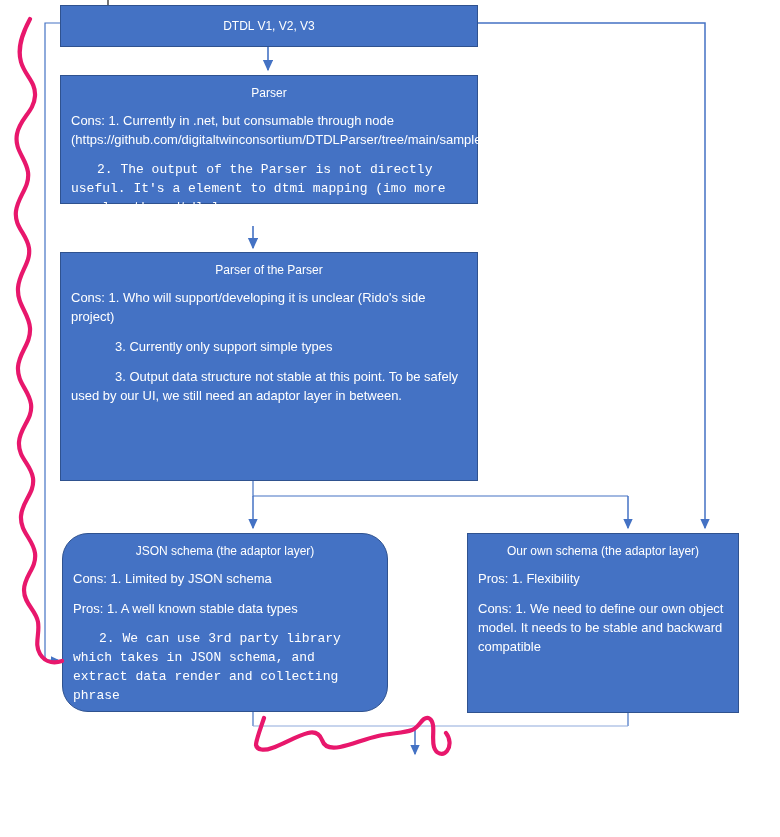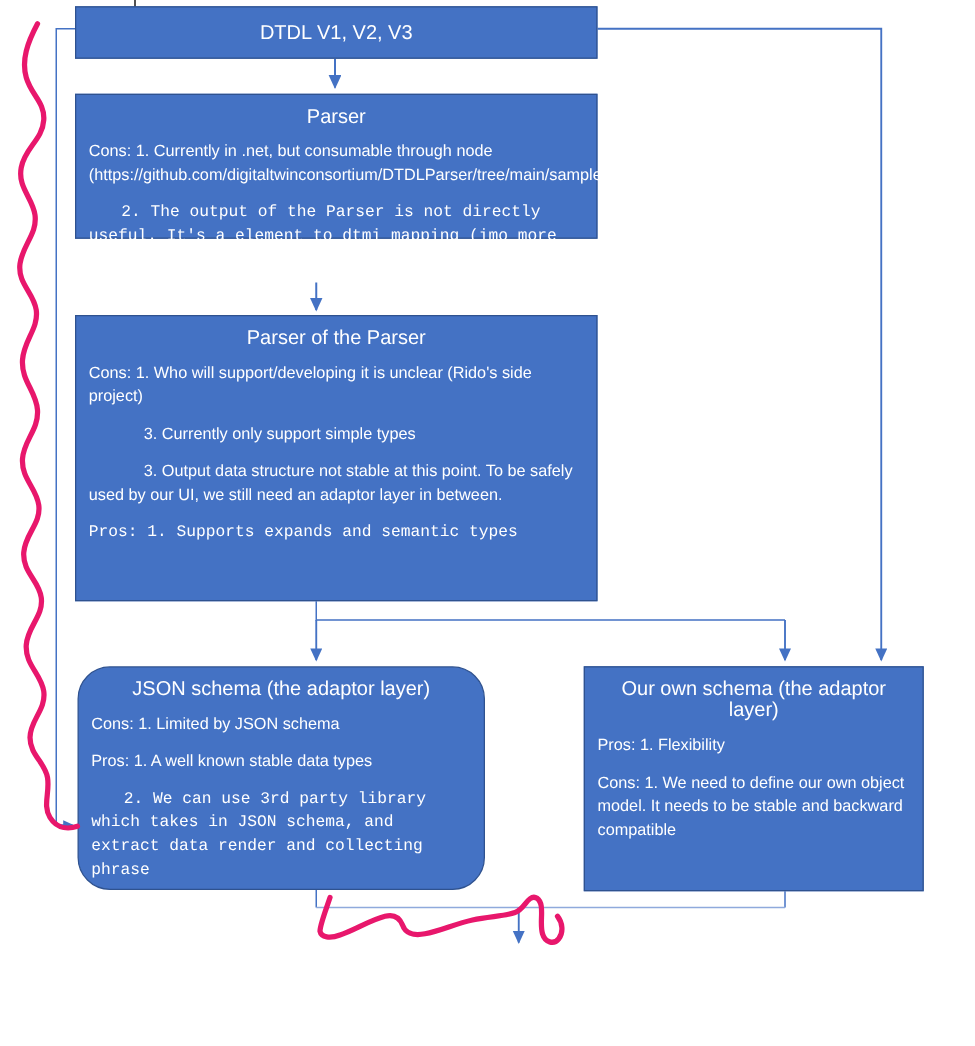--- a/index.html
+++ b/index.html
@@ -13,21 +13,21 @@
   .node{
     position:absolute;
     background:#4472c4;
     border:1px solid #2f528f;
     color:#ffffff;
     box-sizing:border-box;
     padding:8px 10px 6px 10px;
   }
   .node-title{
     text-align:center;
-    font-size:16px;
+    font-size:12px;
     line-height:17px;
     margin:1px 0 9px 0;
     font-weight:400;
   }
   .node-title.tight{margin-bottom:6px;}
   .para{
     font-size:13px;
     line-height:19px;
     margin:0 0 11px 0;
     text-align:left;
@@ -68,32 +68,31 @@
     <path d="M253,712 L253,726" fill="none" stroke="#4472c4" stroke-width="1.2"></path>
     <path d="M628,713 L628,726" fill="none" stroke="#4472c4" stroke-width="1.2"></path>
     <path d="M253,726 L628,726" fill="none" stroke="#8faadc" stroke-width="1.2"></path>
     <path d="M415,726 L415,754" fill="none" stroke="#4472c4" stroke-width="1.5" marker-end="url(#arrowBlue)"></path>
   </svg>
 
   <div class="node" style="left:60px;top:5px;width:418px;height:42px;padding-top:11px;">
     <div class="node-title" style="margin-bottom:0;">DTDL V1, V2, V3</div>
   </div>
 
-  <div class="node" style="left:60px;top:75px;width:418px;height:116px;">
+  <div class="node" style="left:60px;top:75px;width:418px;height:129px;">
     <div class="node-title">Parser</div>
     <p class="para">Cons: 1. Currently in .net, but consumable through node (https://github.com/digitaltwinconsortium/DTDLParser/tree/main/samples/DTDLParserJSInteropSample)</p>
     <p class="para last indent">2. The output of the Parser is not directly useful. It's a element to dtmi mapping (imo more complex than dtdl language</p>
   </div>
 
   <div class="node" style="left:60px;top:252px;width:418px;height:229px;">
     <div class="node-title">Parser of the Parser</div>
     <p class="para">Cons: 1. Who will support/developing it is unclear (Rido's side project)</p>
     <p class="para indent-lg">3. Currently only support simple types</p>
     <p class="para indent-lg">3. Output data structure not stable at this point. To be safely used by our UI, we still need an adaptor layer in between.</p>
-    <p class="para last">Pros:   1. Supports expands and semantic types</p>
   </div>
 
   <div class="node" style="left:62px;top:533px;width:326px;height:179px;border-radius:26px;">
     <div class="node-title">JSON schema (the adaptor layer)</div>
     <p class="para">Cons: 1. Limited by JSON schema</p>
     <p class="para">Pros: 1. A well known stable data types</p>
     <p class="para last indent">2. We can use 3rd party library which takes in JSON schema, and extract data render and collecting phrase</p>
   </div>
 
   <div class="node" style="left:467px;top:533px;width:272px;height:180px;">

